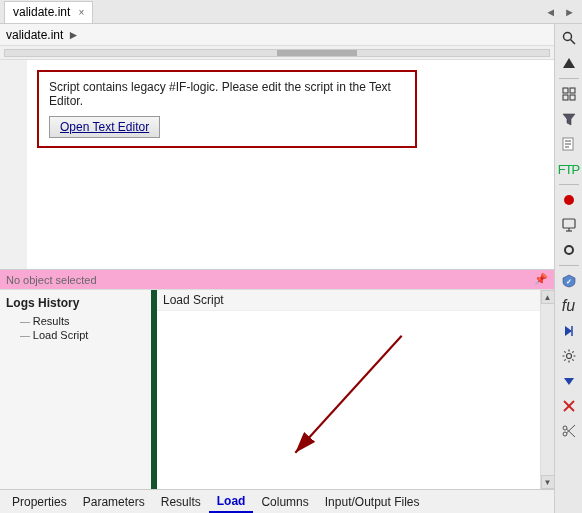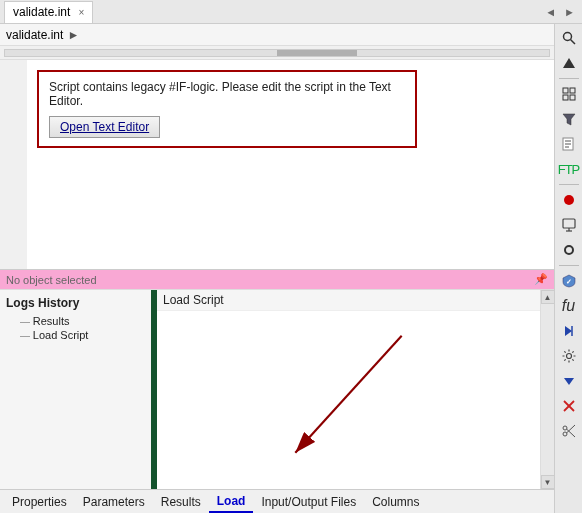--- a/index.html
+++ b/index.html
@@ -390,22 +390,22 @@
         </div>
       </div>
 
     </div>
 
     <div class="bottom-tabs">
       <div class="bottom-tab">Properties</div>
       <div class="bottom-tab">Parameters</div>
       <div class="bottom-tab">Results</div>
       <div class="bottom-tab active">Load</div>
+      <div class="bottom-tab">Columns</div>
       <div class="bottom-tab">Input/Output Files</div>
-      <div class="bottom-tab">Columns</div>
     </div>
 
   </div>
 
   <div class="right-toolbar">
 
     <div class="toolbar-btn">
       <svg width="14" height="14" viewBox="0 0 14 14">
         <circle cx="5.5" cy="5.5" r="4" stroke="#333" stroke-width="1.5" fill="none"></circle>
         <line x1="8.5" y1="8.5" x2="13" y2="13" stroke="#333" stroke-width="1.5"></line>

